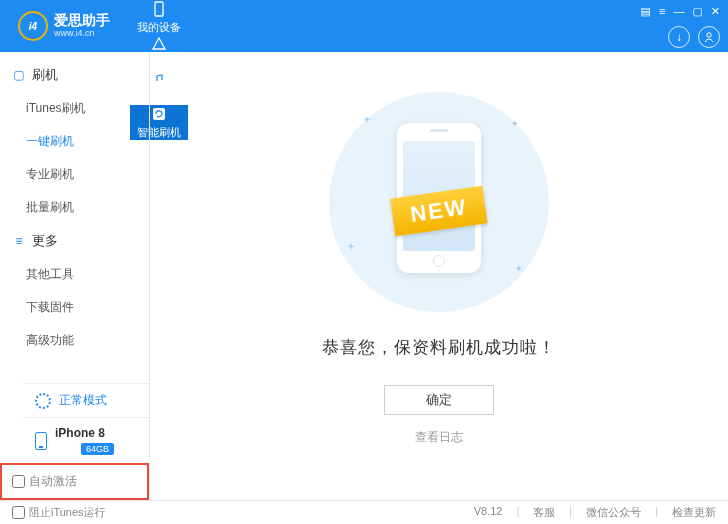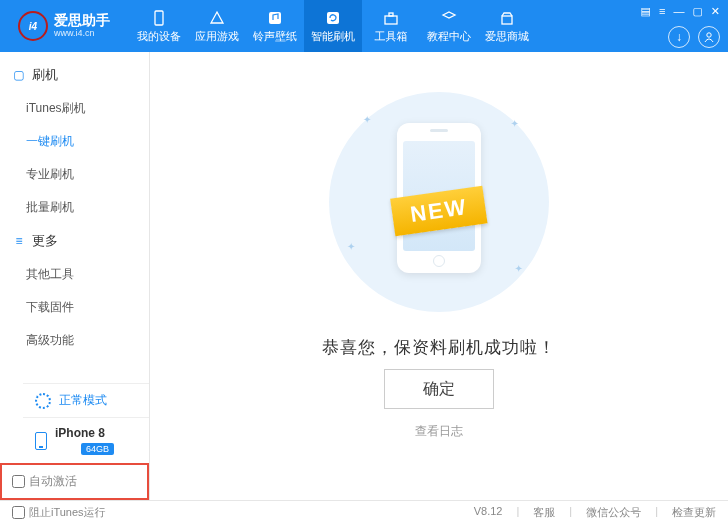--- a/index.html
+++ b/index.html
@@ -1,23 +1,23 @@
 <!DOCTYPE html>
 <html><head>
   <meta charset="utf-8">
   <style>
     * { margin: 0; padding: 0; box-sizing: border-box; font-family: "Microsoft YaHei", sans-serif; }
     body { width: 728px; height: 524px; background: #fff; display: flex; flex-direction: column; font-size: 12px; }
     .header { height: 52px; background: #1e8bf2; display: flex; align-items: center; padding: 0 8px; color: #fff; }
     .logo-block { display: flex; align-items: center; gap: 6px; padding: 0 10px; }
-    .logo-circle { width: 30px; height: 30px; border: 2px solid #b91c1c; border-radius: 50%; display: flex; align-items: center; justify-content: center; font-weight: bold; font-style: italic; font-size: 10px; }
+    .logo-circle { width: 30px; height: 30px; border: 2px solid #eab308; border-radius: 50%; display: flex; align-items: center; justify-content: center; font-weight: bold; font-style: italic; font-size: 10px; }
     .logo-text { display: flex; flex-direction: column; line-height: 1.1; }
     .logo-name { font-size: 14px; font-weight: bold; }
     .logo-url { font-size: 9px; opacity: 0.85; }
-    .nav { display: flex; align-self: stretch; margin-left: 10px; }
+    .nav { display: flex; align-self: stretch; margin-left: 10px; flex-direction: column; }
     .nav-item { width: 58px; display: flex; flex-direction: column; align-items: center; justify-content: center; gap: 2px; cursor: pointer; font-size: 11px; }
     .nav-item.active { background: #0d74d6; }
     .nav-ico { width: 18px; height: 18px; display: flex; align-items: center; justify-content: center; }
     .win-controls { margin-left: auto; display: flex; flex-direction: column; align-items: flex-end; gap: 8px; }
     .wrow { display: flex; gap: 8px; }
     .wbtn { cursor: pointer; font-size: 11px; }
     .wcirc { width: 22px; height: 22px; border: 1px solid rgba(255,255,255,0.8); border-radius: 50%; display: flex; align-items: center; justify-content: center; cursor: pointer; }
 
     .body { flex: 1; display: flex; min-height: 0; }
     .sidebar { width: 150px; border-right: 1px solid #e6e6e6; display: flex; flex-direction: column; }
@@ -46,21 +46,21 @@
     .circle-bg { position: absolute; inset: 0; background: #e9f3fc; border-radius: 50%; }
     .sp { position: absolute; font-size: 10px; color: #aed1ef; }
     .sp1 { top: 22px; left: 34px; } .sp2 { top: 26px; right: 30px; } .sp3 { bottom: 60px; left: 18px; } .sp4 { bottom: 38px; right: 26px; }
     .ph { position: absolute; left: 50%; top: 48%; transform: translate(-50%, -50%); width: 84px; height: 150px; background: #fff; border-radius: 12px; box-shadow: 0 2px 8px rgba(0,0,0,0.1); }
     .ph::before { content: ""; position: absolute; top: 6px; left: 50%; transform: translateX(-50%); width: 18px; height: 3px; background: #dfe8ef; border-radius: 2px; }
     .ph::after { content: ""; position: absolute; bottom: 6px; left: 50%; transform: translateX(-50%); width: 10px; height: 10px; border: 1px solid #dfe8ef; border-radius: 50%; }
     .ph-screen { position: absolute; top: 18px; bottom: 22px; left: 6px; right: 6px; background: linear-gradient(#e6f1fb,#d3e7f8); border-radius: 3px; }
     .ribbon { position: absolute; left: 50%; top: 54%; transform: translate(-50%, -50%) rotate(-8deg); background: linear-gradient(#ffcf3a,#f5b400); color: #fff; font-weight: bold; font-size: 22px; letter-spacing: 2px; padding: 6px 18px; box-shadow: 0 2px 4px rgba(0,0,0,0.15); }
 
     .headline { margin-top: 24px; font-size: 17px; color: #333; letter-spacing: 1px; }
-    .ok-btn { margin-top: 10px; width: 110px; height: 40px; background: #fff; border: 1px solid #ccc; color: #444; cursor: pointer; font-size: 16px; }
+    .ok-btn { margin-top: 26px; width: 110px; height: 30px; background: #fff; border: 1px solid #ccc; color: #444; cursor: pointer; font-size: 13px; }
     .log-link { margin-top: 14px; color: #999; font-size: 12px; cursor: pointer; }
 
     .footer { height: 24px; border-top: 1px solid #e6e6e6; display: flex; align-items: center; padding: 0 12px; font-size: 11px; color: #888; }
     .footer .fr { margin-left: auto; display: flex; gap: 14px; }
     .footer .sep { color: #ccc; }
     .f-link { cursor: pointer; }
     .f-chk { display: flex; align-items: center; gap: 4px; }
   </style>
 </head>
 <body>

